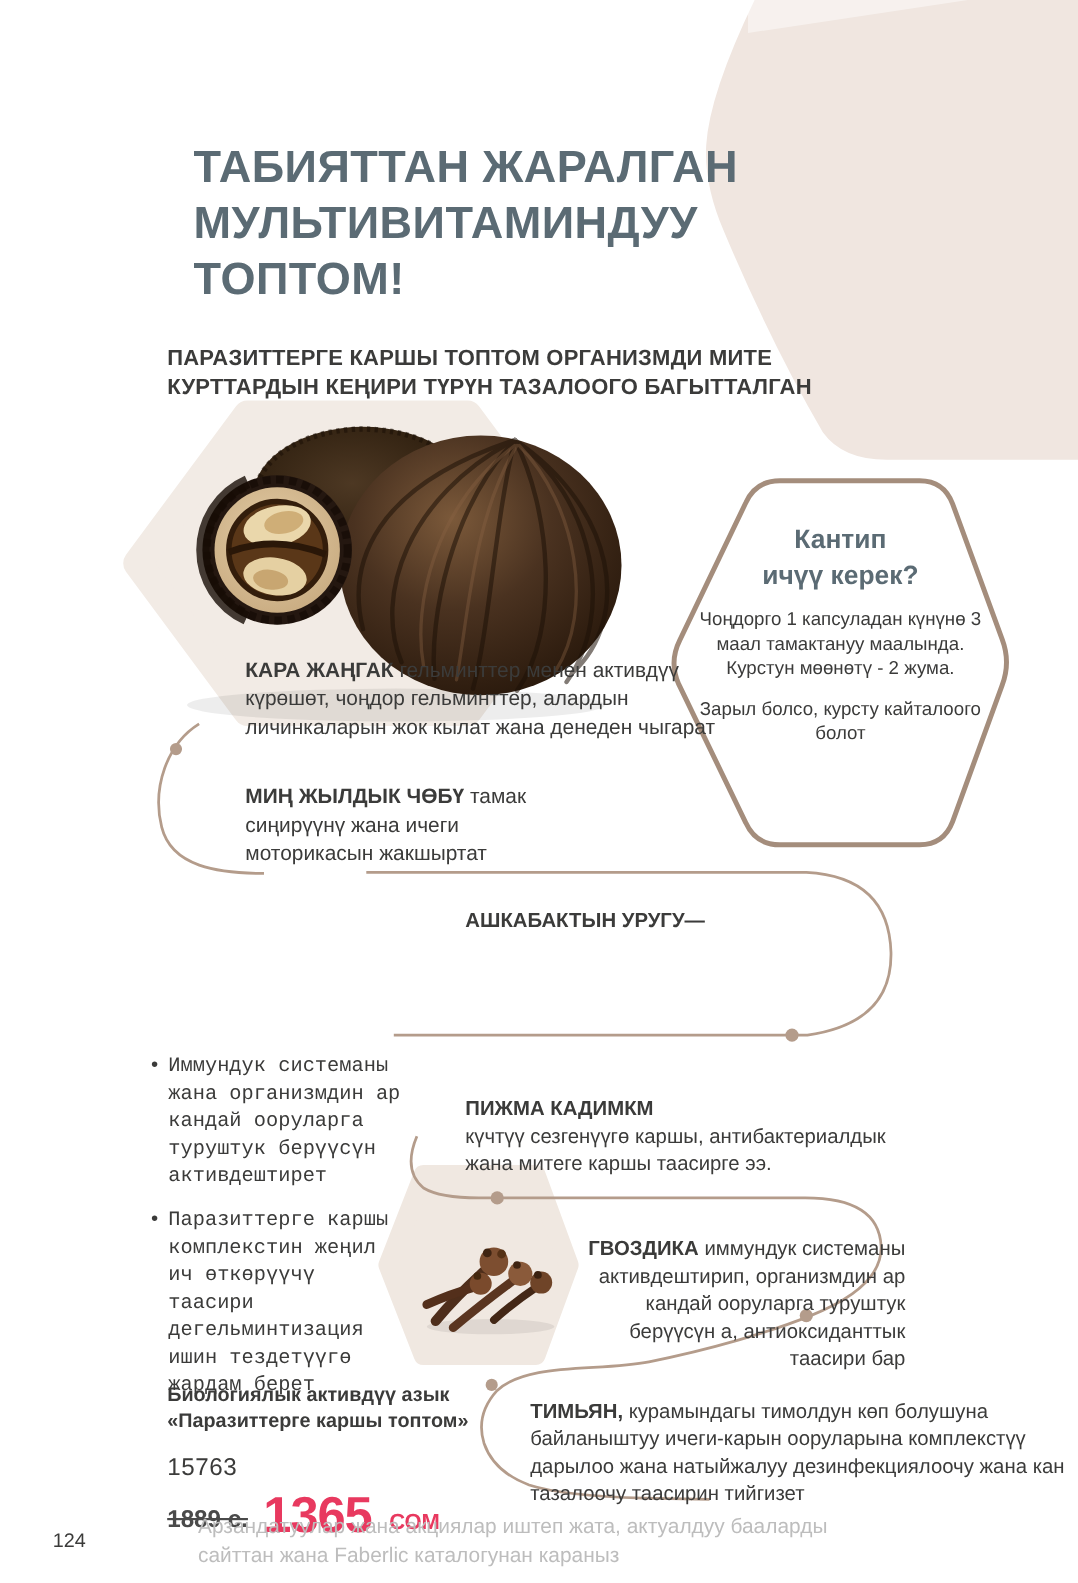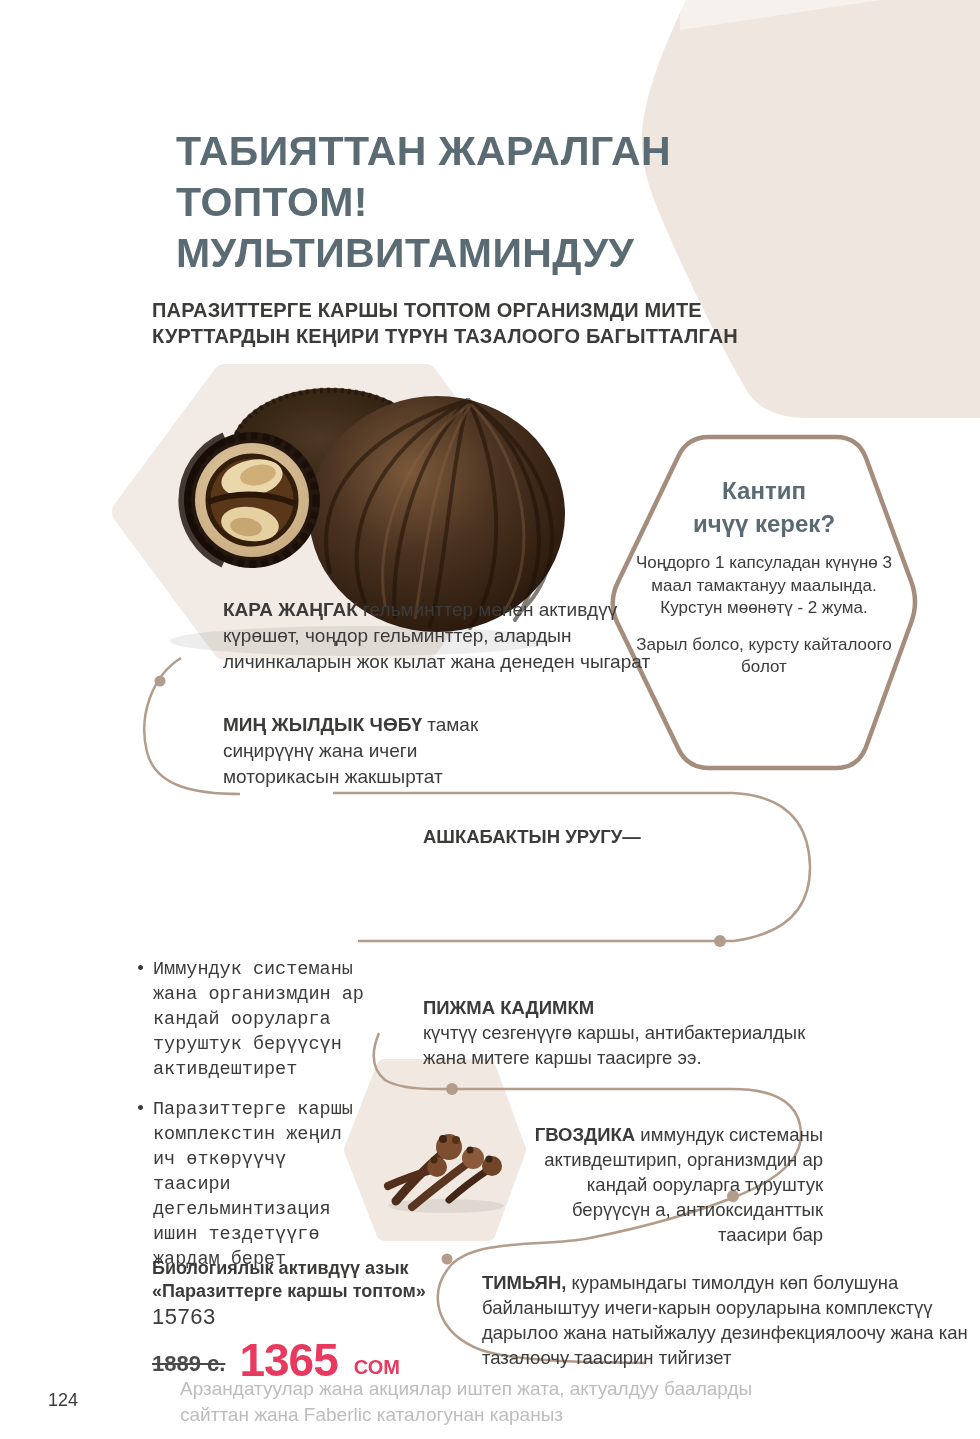--- a/index.html
+++ b/index.html
@@ -1,33 +1,33 @@
 <!DOCTYPE html>
 <html><head>
 <meta charset="utf-8">
 <style>
   html,body{margin:0;padding:0;background:#ffffff;}
   #page{position:relative;width:980px;height:1439px;overflow:hidden;background:#fff;
         font-family:"Liberation Sans","DejaVu Sans",sans-serif;color:#3b3b3a;}
   #decor{position:absolute;left:0;top:0;z-index:0;}
   .txt{position:absolute;z-index:2;}
   h1.title{margin:0;font-size:41px;line-height:51px;font-weight:700;color:#5b6b74;letter-spacing:.4px;}
-  .subtitle{font-size:20px;line-height:26px;font-weight:700;color:#3b3b3a;letter-spacing:.2px;}
+  .subtitle{font-size:20px;line-height:26px;font-weight:700;color:#3b3b3a;letter-spacing:.2px;margin-top:16px;}
   .para{font-size:18.5px;line-height:25px;color:#3b3b3a;margin:18px;}
   .para b{font-weight:700;}
   .para .blocklead{display:block;font-weight:700;}
   .hex-box{position:absolute;left:628px;top:474px;width:272px;z-index:2;text-align:center;}
   .hex-title{font-size:24px;line-height:33px;font-weight:700;color:#5b6b74;margin:0 0 12px 0;}
   .hex-p{font-size:17px;line-height:22.5px;color:#3b3b3a;margin:0 0 14px 0;}
   ul.benefits{list-style:none;margin:0;padding:0;font-family:Liberation Mono, monospace;}
   ul.benefits li{position:relative;padding-left:20px;font-size:18.5px;line-height:25px;margin-bottom:15px;}
   ul.benefits li:before{content:"•";position:absolute;left:2px;top:0;color:#3b3b3a;}
   .prod-name{font-size:18px;line-height:23px;font-weight:700;margin:0;}
   .prod-name .reg{font-weight:400;}
-  .sku{font-size:22px;line-height:26px;color:#3b3b3a;letter-spacing:.5px;margin-top:1px;}
+  .sku{font-size:22px;line-height:26px;color:#3b3b3a;letter-spacing:.5px;margin-top:18px;}
   .price-row{display:flex;align-items:flex-end;margin-top:8px;}
   .old-price{font-size:22px;font-weight:600;color:#4a4a4a;text-decoration:line-through;padding-bottom:5px;}
   .new-price{font-size:46px;line-height:44px;font-weight:700;color:#e8395f;margin-left:14px;letter-spacing:-1px;}
   .currency{font-size:20px;font-weight:700;color:#e8395f;margin-left:16px;padding-bottom:3px;text-transform:uppercase;}
   .page-num{font-size:18px;color:#3b3b3a;}
   .footer-note{font-size:19px;line-height:26px;color:#bdbdbd;}
 </style>
 </head>
 <body>
 
@@ -116,22 +116,22 @@
       <circle cx="492" cy="1166" r="10" fill="#6f4428"></circle>
       <circle cx="489" cy="1159" r="3.5" fill="#3a2110"></circle>
       <path d="M388 1186 Q 410 1176 432 1170" stroke="#532f1b" stroke-width="8" stroke-linecap="round" fill="none"></path>
       <circle cx="437" cy="1167" r="10" fill="#7a4a2c"></circle>
       <circle cx="434" cy="1160" r="3.5" fill="#44280f"></circle>
     </g>
   </svg>
 
   <h1 class="title txt" style="left:152px;top:126px;margin-left:24px;">
     <span style="display:block">ТАБИЯТТАН ЖАРАЛГАН</span>
+    <span style="display:block">МУЛЬТИВИТАМИНДУУ</span>
     <span style="display:block">ТОПТОМ!</span>
-    <span style="display:block">МУЛЬТИВИТАМИНДУУ</span>
   </h1>
 
   <div class="subtitle txt" style="left:152px;top:297px;width:600px;">ПАРАЗИТТЕРГЕ КАРШЫ ТОПТОМ ОРГАНИЗМДИ МИТЕ КУРТТАРДЫН КЕҢИРИ ТҮРҮН ТАЗАЛООГО БАГЫТТАЛГАН</div>
 
   <div class="hex-box">
     <div class="hex-title">
       <span style="display:block">Кантип</span>
       <span style="display:block">ичүү керек?</span>
     </div>
     <p class="hex-p">Чоңдорго 1 капсуладан күнүнө 3 маал тамактануу маалында. Курстун мөөнөтү - 2 жума.</p>

